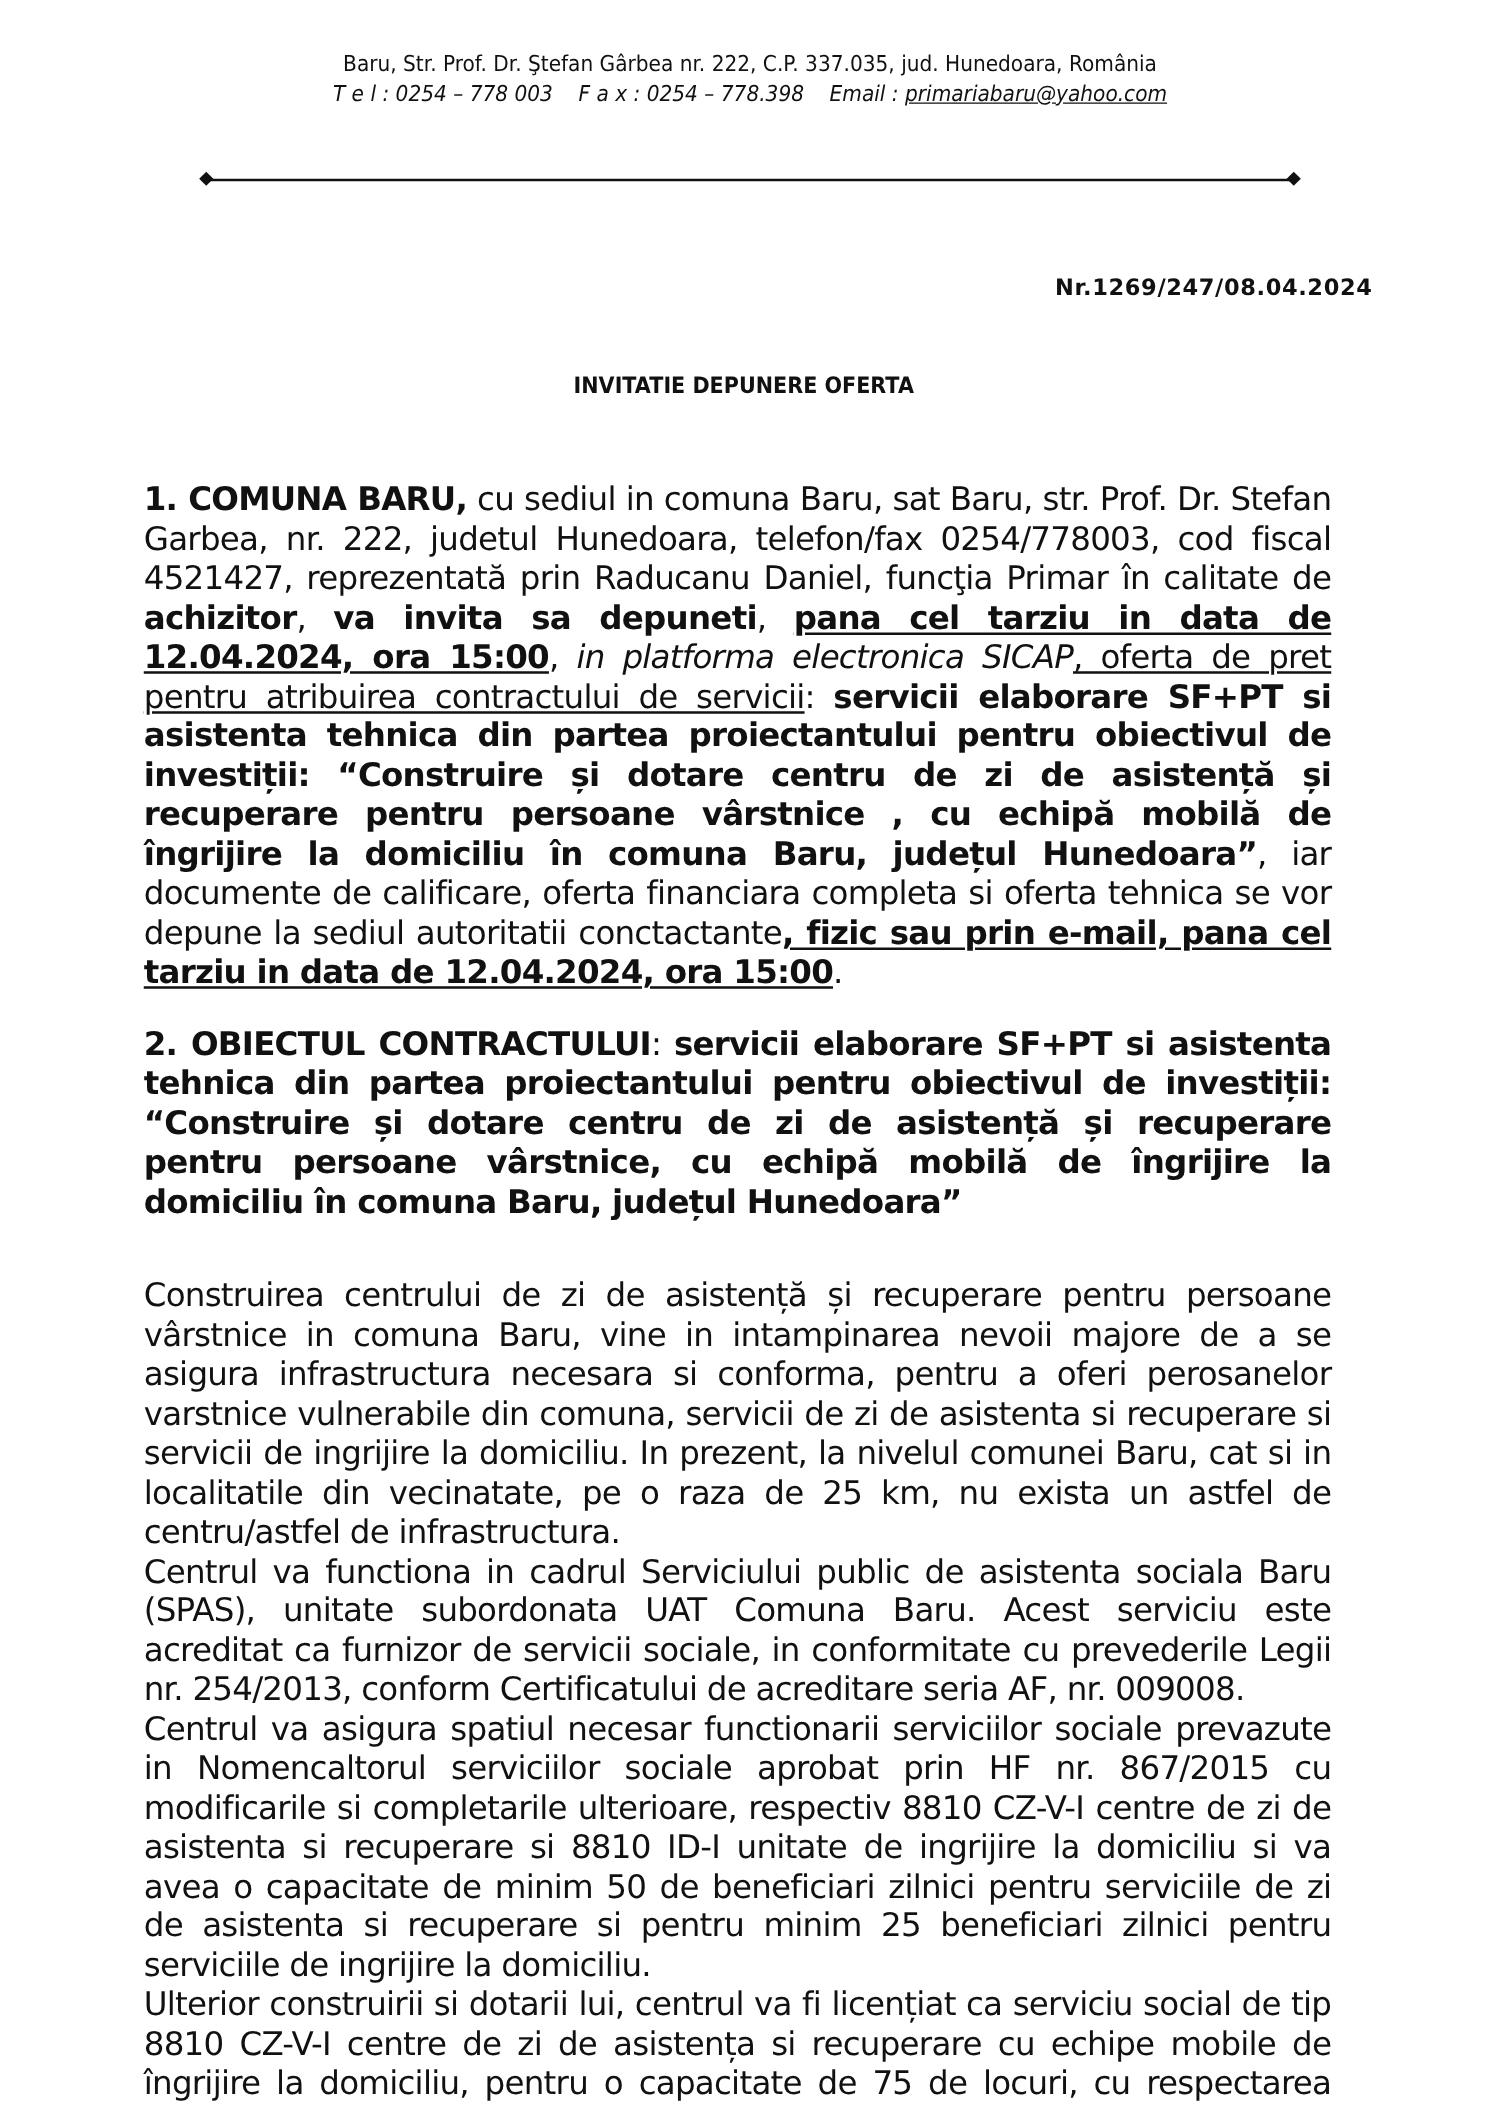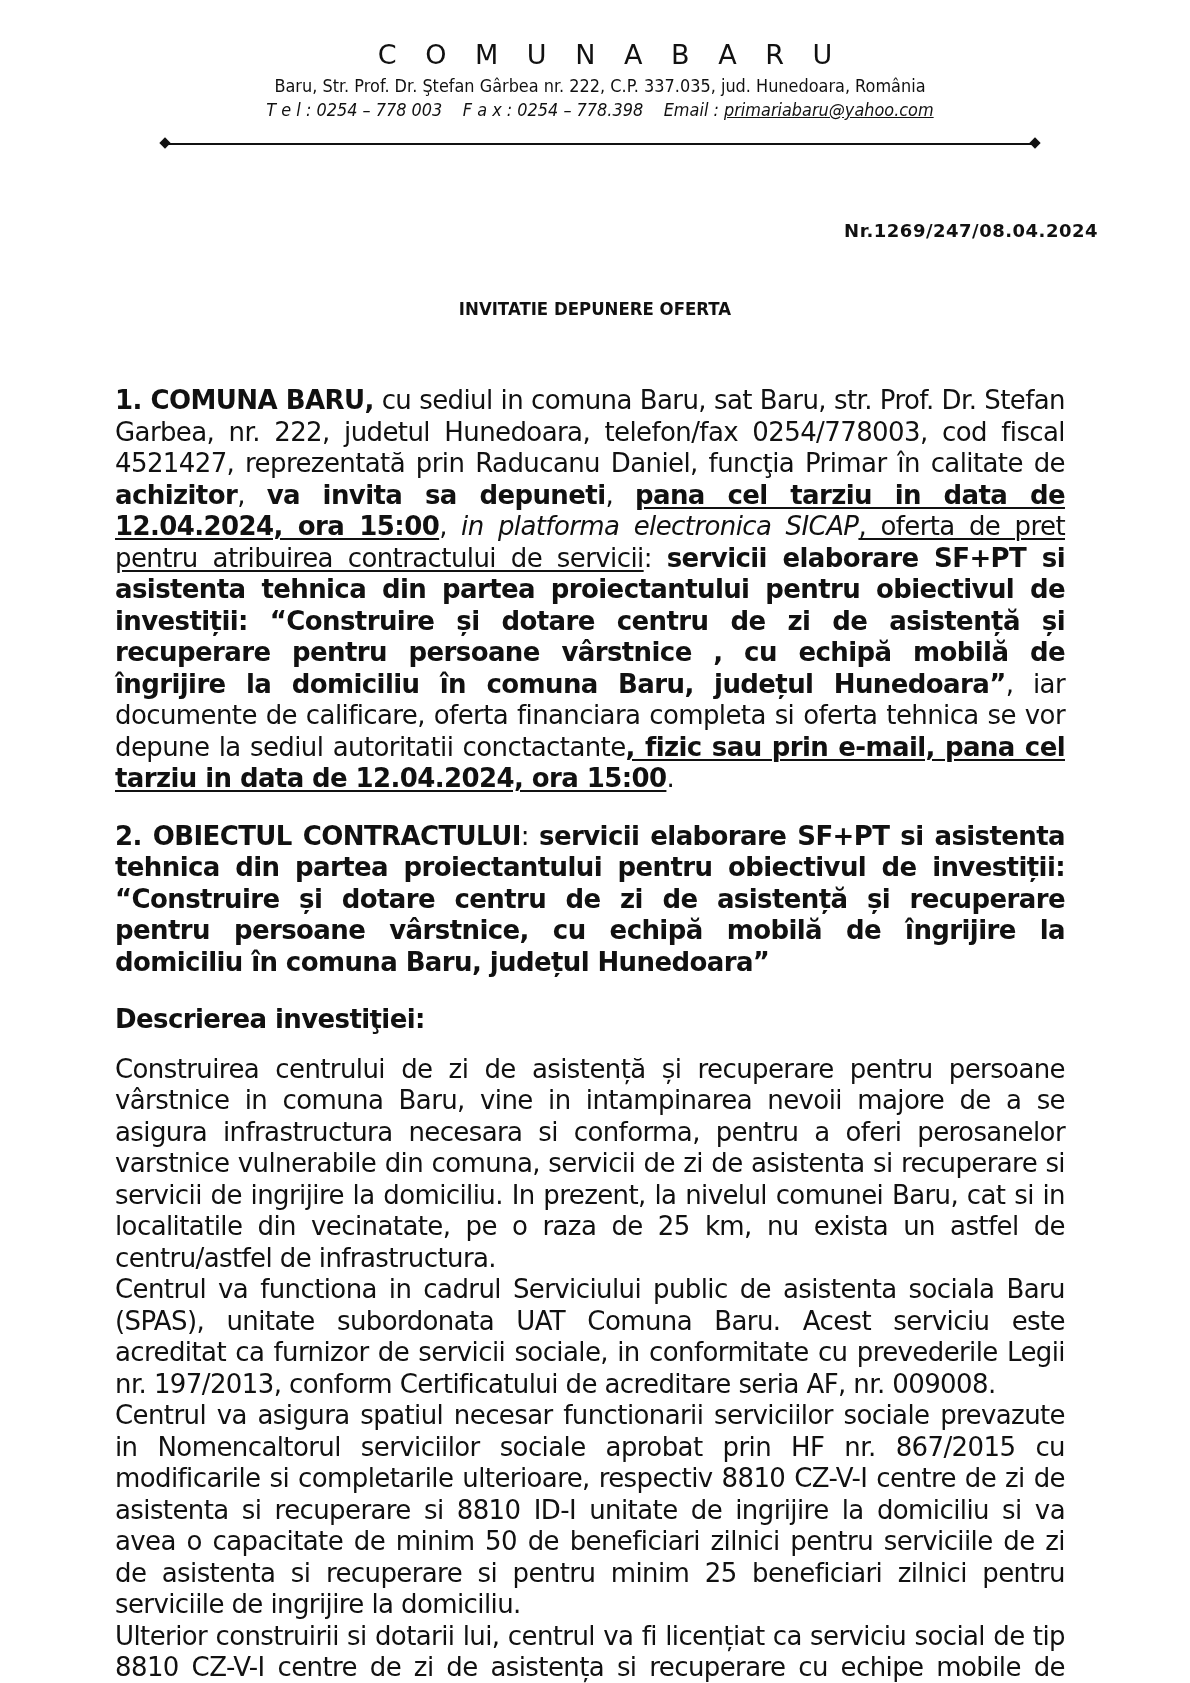--- a/index.html
+++ b/index.html
@@ -32,21 +32,20 @@
   .gap-md { height: 18px; }
   .subhead { font-weight: bold; margin: 0; }
   .narrow { letter-spacing: -0.6px; word-spacing: 0px; }
 </style>
 </head>
 <body>
 
 <div class="page">
 
   <div class="letterhead">
-    <div class="lh-title">C O M U N A   B A R U</div>
     <div class="lh-address">Baru, Str. Prof. Dr. Ştefan Gârbea  nr. 222, C.P. 337.035, jud. Hunedoara, România</div>
     <div class="lh-contact">
       <span>T e l :</span>
       <span>0254 – 778 003</span>
       &nbsp;&nbsp;
       <span>F a x :</span>
       <span>0254 – 778.398</span>
       &nbsp;&nbsp;
       <span>Email  :</span>
       <span class="email">primariabaru@yahoo.com</span>
@@ -60,20 +59,19 @@
 
   <div class="regnr">Nr.1269/247/08.04.2024</div>
 
   <div class="doc-title">INVITATIE DEPUNERE OFERTA</div>
 
   <div class="body">
     <p class="para narrow" id="sec1"><span class="seg-b">1. COMUNA BARU,</span><span> cu sediul in comuna Baru, sat Baru, str. Prof. Dr. Stefan Garbea, nr. 222, judetul Hunedoara, telefon/fax  0254/778003, cod fiscal 4521427, reprezentată prin Raducanu Daniel, funcţia Primar în calitate de </span><span class="seg-b">achizitor</span><span>, </span><span class="seg-b">va invita sa depuneti</span><span>, </span><span class="seg-b seg-u">pana cel tarziu in data de 12.04.2024, ora 15:00</span><span>, </span><span class="seg-i">in platforma electronica SICAP</span><span class="seg-u">, oferta de pret pentru atribuirea contractului de servicii</span><span>: </span><span class="seg-b">servicii elaborare SF+PT si asistenta tehnica din partea proiectantului pentru obiectivul de investiții: “Construire și dotare centru de zi de asistență și recuperare pentru persoane vârstnice , cu echipă mobilă de îngrijire la domiciliu în comuna Baru, județul Hunedoara”</span><span>, iar documente de calificare, oferta financiara completa si oferta  tehnica se vor  depune la sediul autoritatii conctactante</span><span class="seg-b seg-u">, fizic sau prin e-mail, pana cel tarziu in data de 12.04.2024, ora 15:00</span><span>.</span></p>
     <div class="gap-lg"></div>
     <p class="para narrow" id="sec2"><span class="seg-b">2. OBIECTUL CONTRACTULUI</span><span>: </span><span class="seg-b">servicii elaborare SF+PT si asistenta tehnica din partea proiectantului pentru obiectivul de investiții: “Construire și dotare centru de zi de asistență și recuperare pentru persoane vârstnice, cu echipă mobilă de îngrijire la domiciliu în comuna Baru, județul Hunedoara”</span></p>
     <div class="gap-lg"></div>
-    <p class="subhead narrow">Descrierea investiţiei:</p>
     <div class="gap-md"></div>
     <p class="para narrow">Construirea centrului de zi de asistență și recuperare pentru persoane vârstnice in comuna Baru, vine in intampinarea nevoii majore de a se asigura infrastructura necesara si conforma, pentru a oferi perosanelor varstnice vulnerabile din comuna, servicii de zi de asistenta si recuperare si servicii de ingrijire la domiciliu. In prezent, la nivelul comunei Baru, cat si in localitatile din vecinatate, pe o raza de 25 km, nu exista un astfel de centru/astfel de infrastructura.</p>
-    <p class="para narrow">Centrul va functiona in cadrul Serviciului public de asistenta sociala Baru (SPAS), unitate subordonata UAT Comuna Baru. Acest serviciu este acreditat ca furnizor de servicii sociale, in conformitate cu prevederile Legii nr. 197/2013, conform Certificatului de acreditare seria AF, nr. 009008.</p>
+    <p class="para narrow">Centrul va functiona in cadrul Serviciului public de asistenta sociala Baru (SPAS), unitate subordonata UAT Comuna Baru. Acest serviciu este acreditat ca furnizor de servicii sociale, in conformitate cu prevederile Legii nr. 254/2013, conform Certificatului de acreditare seria AF, nr. 009008.</p>
     <p class="para narrow">Centrul va asigura spatiul necesar functionarii serviciilor sociale prevazute in Nomencaltorul serviciilor sociale aprobat prin HF nr. 867/2015 cu modificarile si completarile ulterioare, respectiv 8810 CZ-V-I centre de zi de asistenta si recuperare si 8810 ID-I unitate de ingrijire la domiciliu si va avea o capacitate de minim 50 de beneficiari zilnici pentru serviciile de zi de asistenta si recuperare si pentru minim 25 beneficiari zilnici pentru serviciile de ingrijire la domiciliu.</p>
     <p class="para narrow">Ulterior construirii si dotarii lui, centrul va fi licențiat ca serviciu social de tip 8810 CZ-V-I centre de zi de asistența si recuperare cu echipe mobile de îngrijire la domiciliu, pentru o capacitate de 75 de locuri, cu respectarea standardelor minime de calitate aprobate prin Odinul nr. 29/2019 cu modificările și completarile ulterioare.</p>
   </div>
 </div>
 
 </body></html>

